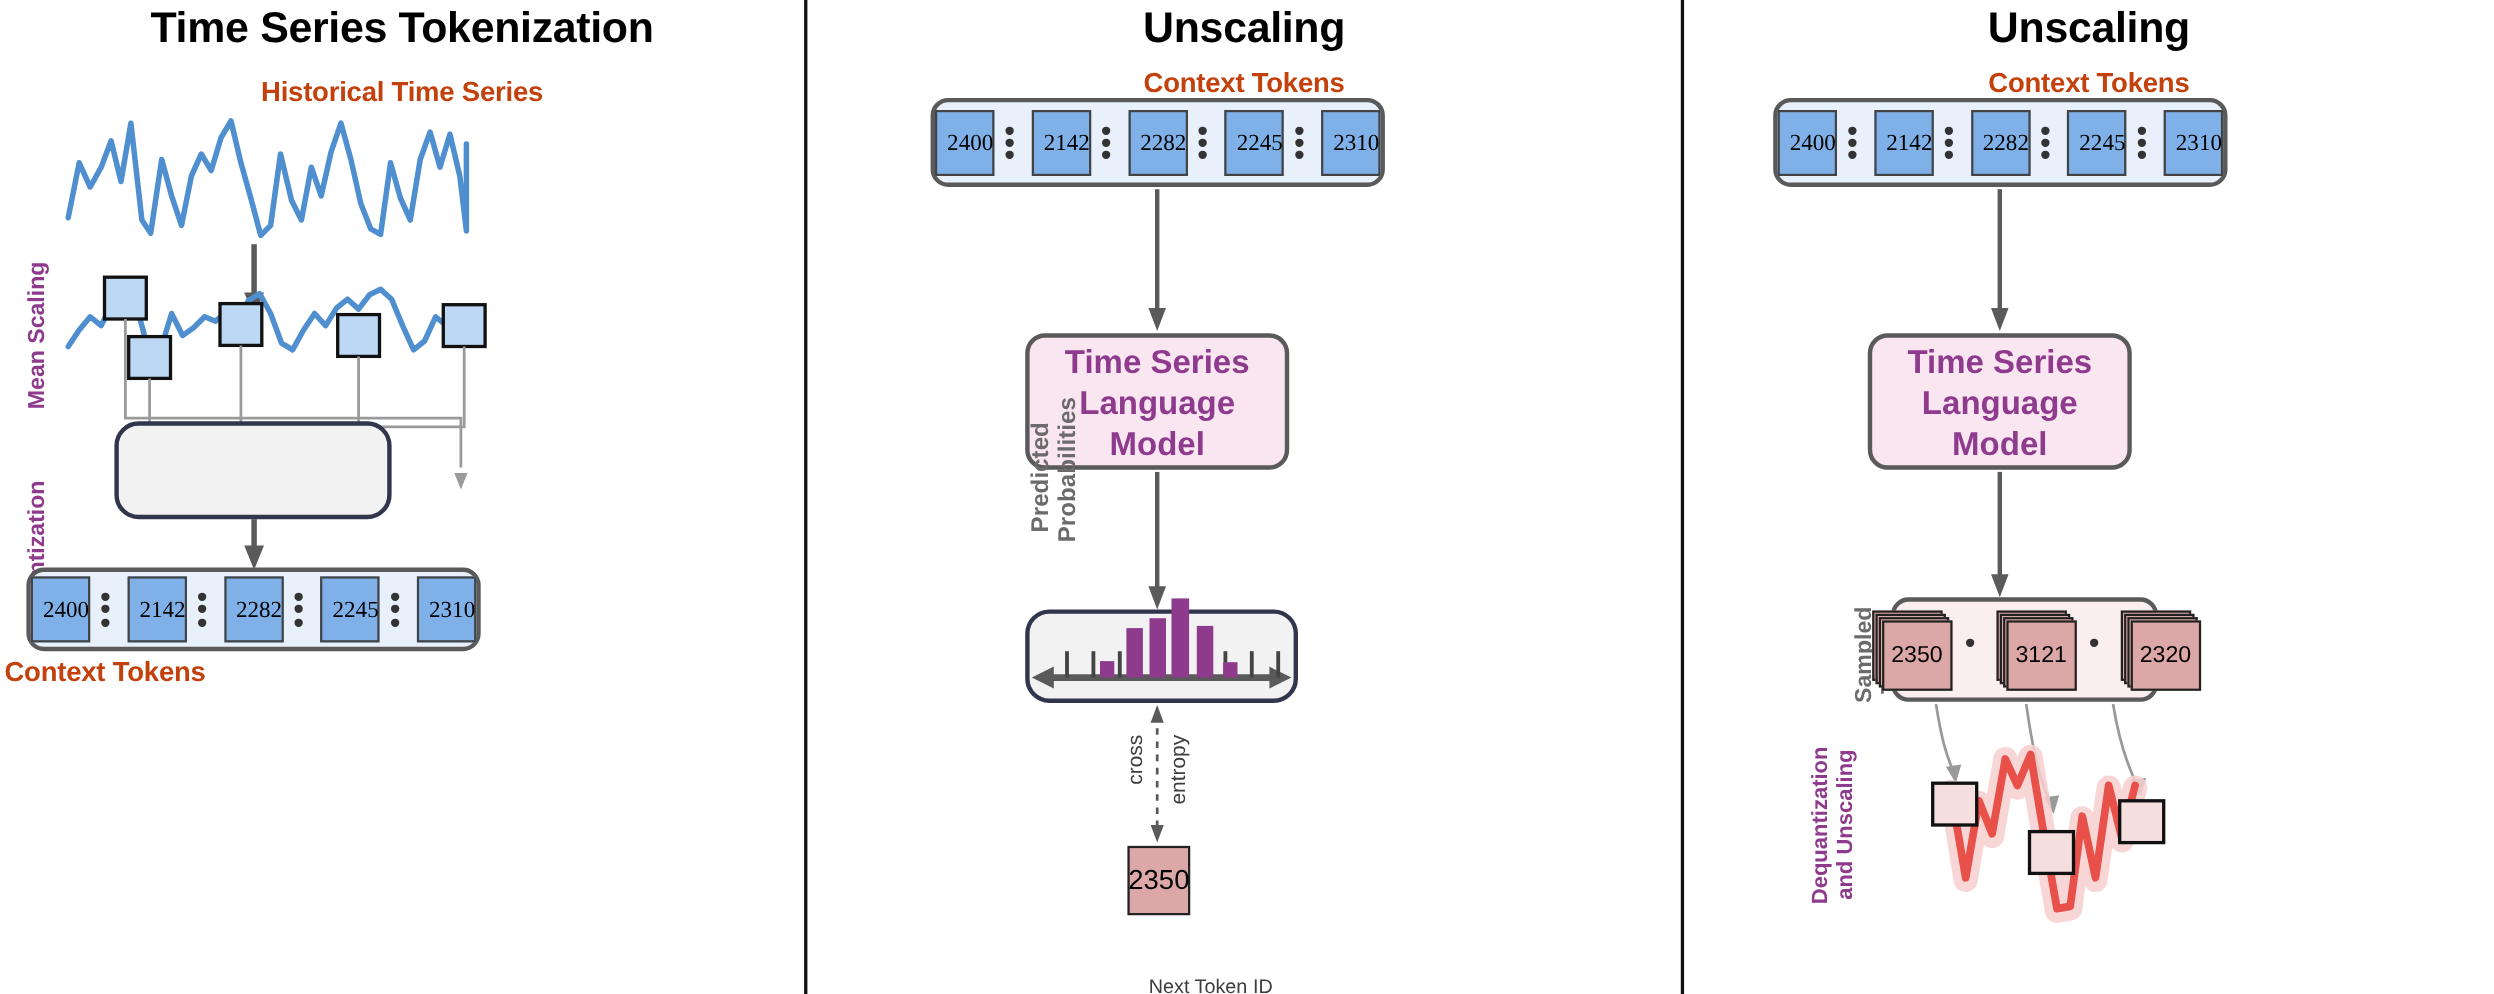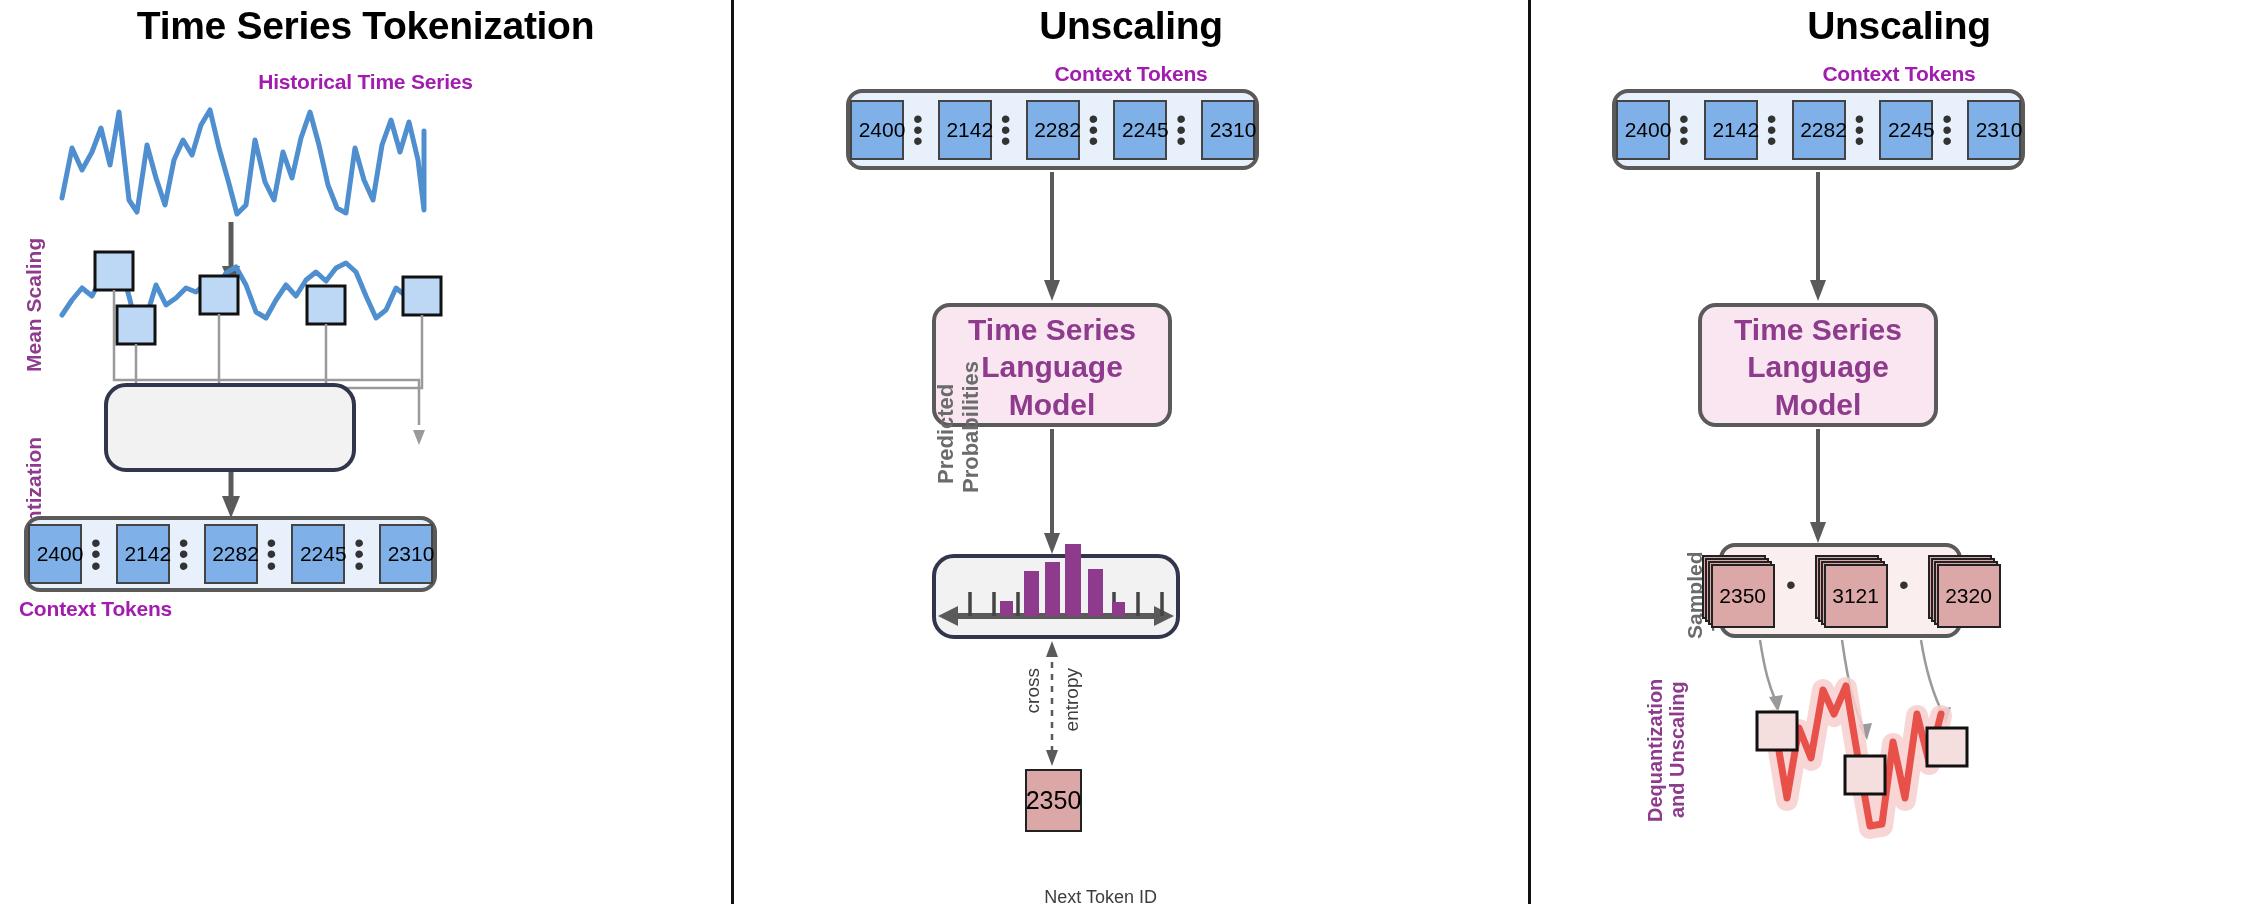--- a/index.html
+++ b/index.html
@@ -24,21 +24,21 @@
 
   .panel-title {
     position: absolute; top: 4px; left: 0; width: 100%;
     text-align: center;
     font-size: 39px; font-weight: bold; color: #000000;
     letter-spacing: -0.3px;
   }
 
   .section-caption {
     position: absolute; text-align: center;
-    font-size: 21px; font-weight: bold; color: #a21caf;
+    font-size: 25px; font-weight: bold; color: #c2410c;
     width: 100%;
     letter-spacing: -0.2px;
   }
 
   .side-label {
     position: absolute;
     font-size: 21px; font-weight: bold; color: #8e3b8e;
     writing-mode: vertical-rl; transform: rotate(180deg);
     text-align: center; line-height: 1.12;
     white-space: pre-line;
@@ -55,21 +55,21 @@
   }
   .token-bar.pinkish { background: #fbeeee; }
 
   .token-row { display: flex; align-items: center; gap: 0px; }
 
   .token {
     background: #7fb1e8;
     border: 2px solid #444444;
     display: flex; align-items: center; justify-content: center;
     font-size: 23px; color: #000;
-    font-family: Liberation Sans, sans-serif;
+    font-family: Liberation Serif, serif;
     padding-left: 10px;
   }
   .token.small { width: 54px; height: 60px; font-size: 21px; }
 
   .ellipsis {
     font-size: 28px; color: #333; letter-spacing: 3px;
     padding: 0 9px; line-height: 0.4;
   }
 
   

